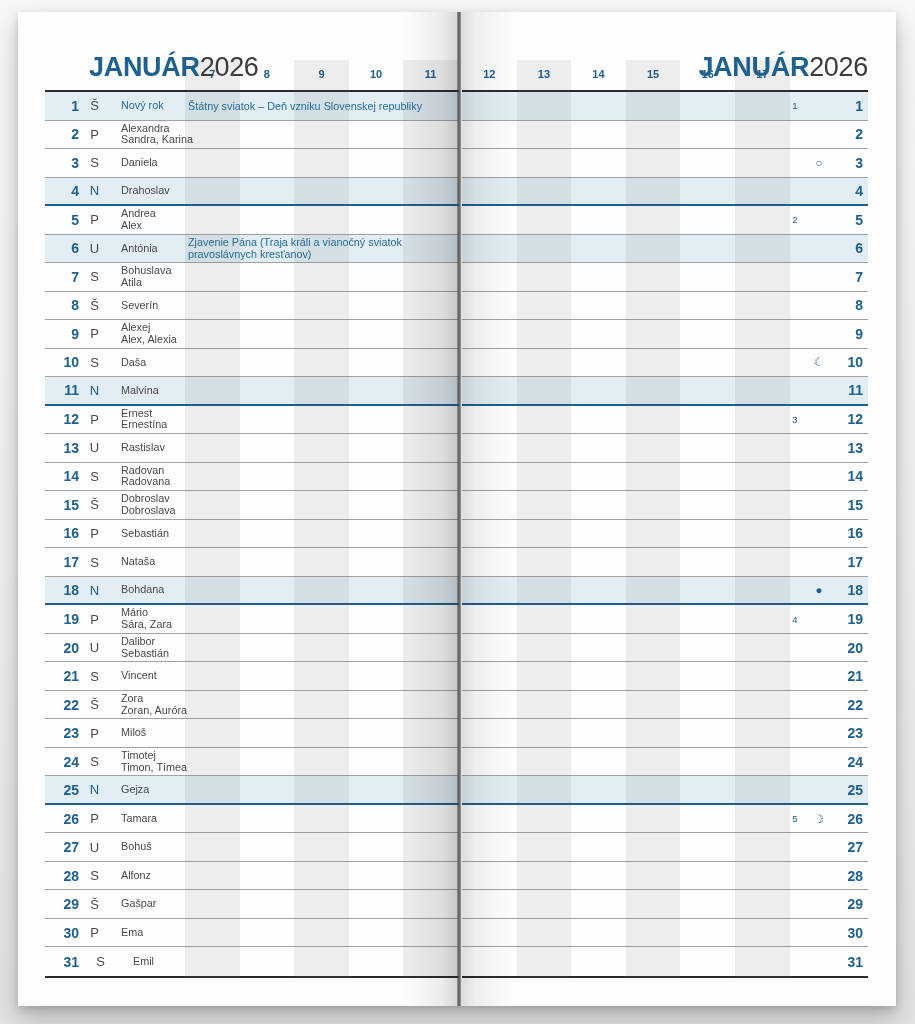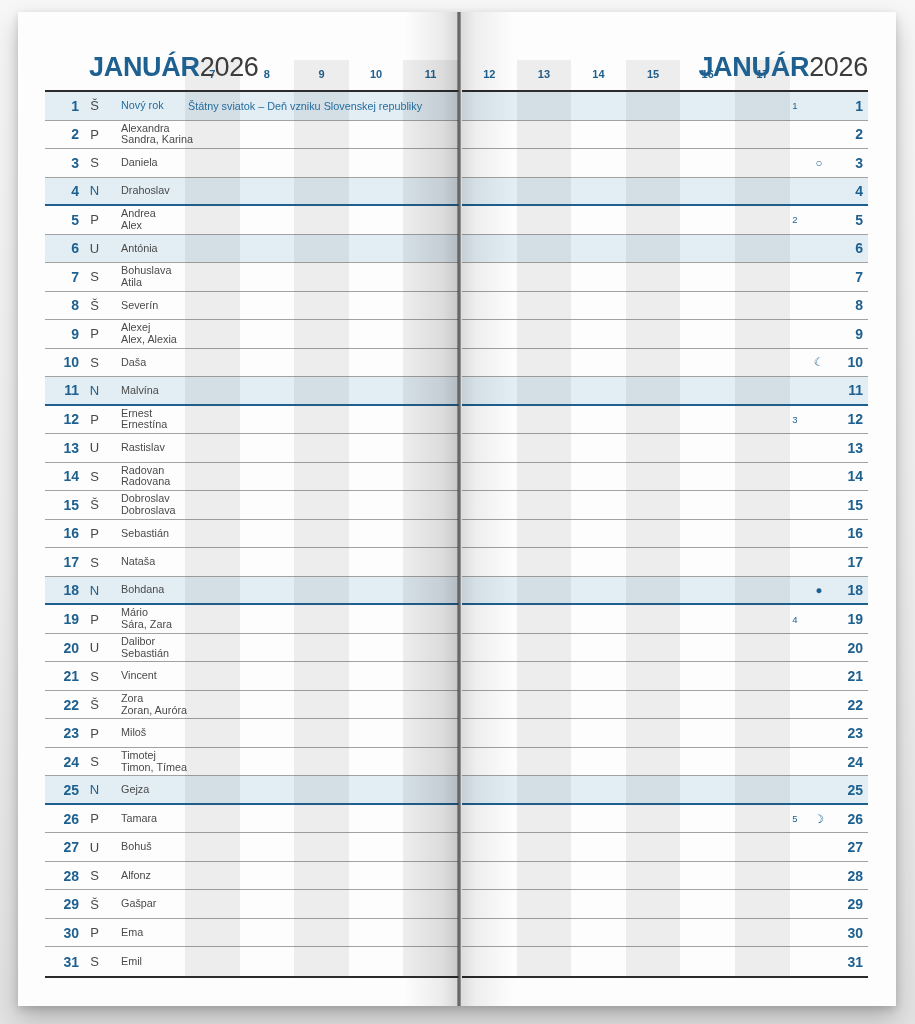--- a/index.html
+++ b/index.html
@@ -59,21 +59,21 @@
   }
   .rows{
     position:relative;height:888px;box-sizing:border-box;
     border-top:2px solid var(--rule-dark);border-bottom:2px solid var(--rule-dark);
     display:grid;grid-template-rows:repeat(31,1fr);
   }
   .row{
     position:relative;display:flex;align-items:center;
     border-bottom:1px solid var(--separator);box-sizing:border-box;
   }
-  .row:last-child{border-bottom:none;}
+  .row:last-child{border-bottom:none;gap:6px;}
   .row.hl{background:var(--highlight);}
   .row.sun{border-bottom:2px solid var(--accent);}
   .c-day{width:34px;flex:none;text-align:right;font-size:14px;font-weight:700;color:var(--accent);}
   .c-dow{width:31px;flex:none;text-align:center;font-size:13px;color:var(--text-dark);}
   .sun .c-dow{color:var(--accent);}
   .c-names{display:flex;flex-direction:column;justify-content:center;margin-left:11px;}
   .n{display:block;font-size:10.8px;line-height:11.6px;color:var(--text-dark);white-space:nowrap;}
   .n.holiday{color:var(--note-blue);}
   .c-note{
     position:absolute;left:143px;top:50%;transform:translateY(-50%);
@@ -155,20 +155,21 @@
     </span>
 
   </div>
           <div class="row hl">
     <span class="c-day">6</span>
     <span class="c-dow">U</span>
     <span class="c-names">
       <span class="n n1">Antónia</span>
 
     </span>
+    <span class="c-note">Zjavenie Pána (Traja králi a vianočný sviatok pravoslávnych kresťanov)</span>
   </div>
           <div class="row">
     <span class="c-day">7</span>
     <span class="c-dow">S</span>
     <span class="c-names">
       <span class="n n1">Bohuslava</span>
       <span class="n n2">Atila</span>
     </span>
 
   </div>

